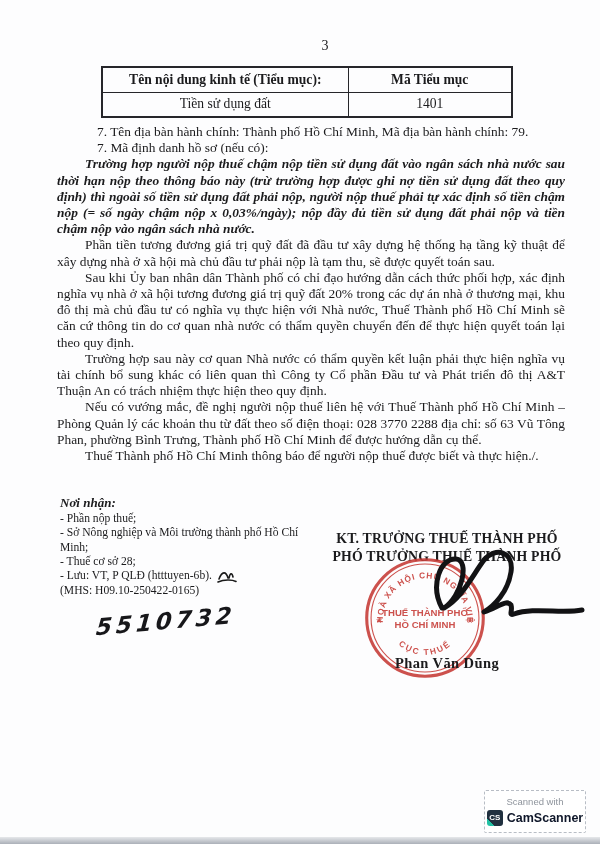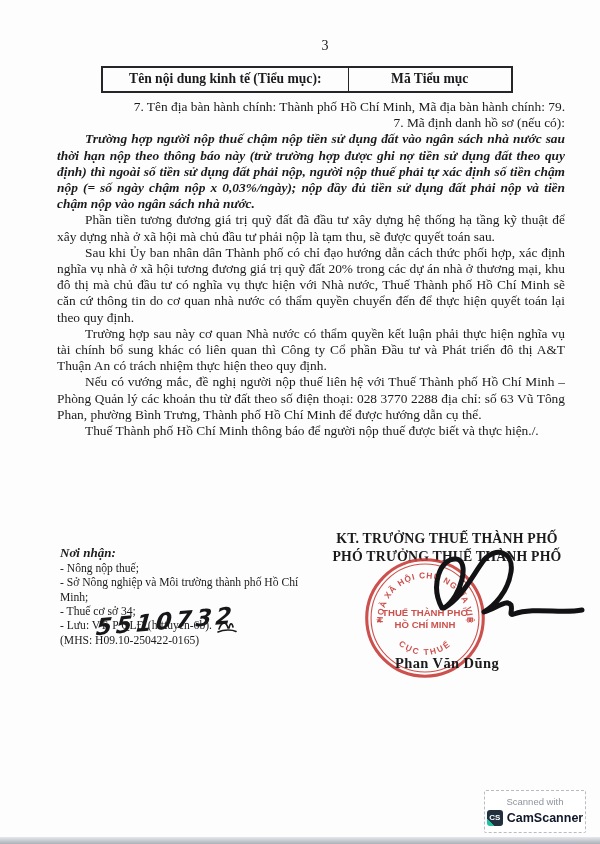--- a/index.html
+++ b/index.html
@@ -14,25 +14,25 @@
   table.tieu-muc {
     border-collapse:collapse; width:412px; margin:4px 0 6px 44px;
     border:2px solid #26262a;
     padding-left:24px;
   }
   table.tieu-muc td {
     border:1.6px solid #26262a; text-align:center; padding:3px 4px;
     font-size:13.6px; height:25px;
   }
   table.tieu-muc .hdr { font-weight:bold; }
-  .line-item { margin-left:40px;text-align:right; }
+  .line-item { margin-left:40px; }
   p.body-par { text-align:justify; text-indent:28px; }
   p.note-italic { font-style:italic; font-weight:bold; text-align:justify; text-indent:28px; }
   
-  .recipients { position:absolute; left:60px; top:546px; width:252px; font-size:11.6px; line-height:14.2px; }
+  .recipients { position:absolute; left:60px; top:496px; width:252px; font-size:11.6px; line-height:14.2px; }
   .recipients .title { font-weight:bold; font-style:italic; font-size:13px; margin-bottom:2px; }
   .recipients .mhs { margin-top:1px; }
   .scribble { display:inline-block; vertical-align:middle; margin-left:4px; }
   .hand-number {
     position:absolute; left:96px; top:608px;
     font-family:"DejaVu Sans", sans-serif; font-style:italic; font-weight:bold;
     font-size:23px; letter-spacing:4px; color:#17171a;
     transform:rotate(-5deg) skewX(-10deg);
   }
   .sign-block { position:absolute; left:315px; top:530px; width:264px; text-align:center; }
@@ -68,39 +68,43 @@
   <div class="page-number">3</div>
 
   <div class="doc-flow">
 
     <table class="tieu-muc">
       <tbody>
         <tr>
           <td class="hdr" style="width:60%">Tên nội dung kinh tế (Tiểu mục):</td>
           <td class="hdr">Mã Tiểu mục</td>
         </tr>
+        <tr>
+          <td>Tiền sử dụng đất</td>
+          <td>1401</td>
+        </tr>
       </tbody>
     </table>
 
     <div class="line-item">7. Tên địa bàn hành chính: Thành phố Hồ Chí Minh, Mã địa bàn hành chính: 79.</div>
     <div class="line-item">7. Mã định danh hồ sơ (nếu có):</div>
 
     <p class="note-italic">Trường hợp người nộp thuế chậm nộp tiền sử dụng đất vào ngân sách nhà nước sau thời hạn nộp theo thông báo này (trừ trường hợp được ghi nợ tiền sử dụng đất theo quy định) thì ngoài số tiền sử dụng đất phải nộp, người nộp thuế phải tự xác định số tiền chậm nộp (= số ngày chậm nộp x 0,03%/ngày); nộp đầy đủ tiền sử dụng đất phải nộp và tiền chậm nộp vào ngân sách nhà nước.</p>
     <p class="body-par">Phần tiền tương đương giá trị quỹ đất đã đầu tư xây dựng hệ thống hạ tầng kỹ thuật để xây dựng nhà ở xã hội mà chủ đầu tư phải nộp là tạm thu, sẽ được quyết toán sau.</p>
     <p class="body-par">Sau khi Ủy ban nhân dân Thành phố có chỉ đạo hướng dẫn cách thức phối hợp, xác định nghĩa vụ nhà ở xã hội tương đương giá trị quỹ đất 20% trong các dự án nhà ở thương mại, khu đô thị mà chủ đầu tư có nghĩa vụ thực hiện với Nhà nước, Thuế Thành phố Hồ Chí Minh sẽ căn cứ thông tin do cơ quan nhà nước có thẩm quyền chuyển đến để thực hiện quyết toán lại theo quy định.</p>
     <p class="body-par">Trường hợp sau này cơ quan Nhà nước có thẩm quyền kết luận phải thực hiện nghĩa vụ tài chính bổ sung khác có liên quan thì Công ty Cổ phần Đầu tư và Phát triển đô thị A&amp;T Thuận An có trách nhiệm thực hiện theo quy định.</p>
     <p class="body-par">Nếu có vướng mắc, đề nghị người nộp thuế liên hệ với Thuế Thành phố Hồ Chí Minh – Phòng Quản lý các khoản thu từ đất theo số điện thoại: 028 3770 2288 địa chỉ: số 63 Vũ Tông Phan, phường Bình Trưng, Thành phố Hồ Chí Minh để được hướng dẫn cụ thể.</p>
     <p class="body-par">Thuế Thành phố Hồ Chí Minh thông báo để người nộp thuế được biết và thực hiện./.</p>
   </div>
 
   <div class="recipients">
     <div class="title">Nơi nhận:</div>
-    <div>- Nông nộp thuế;</div>
+    <div>- Phần nộp thuế;</div>
     <div>- Sở Nông nghiệp và Môi trường thành phố Hồ Chí Minh;</div>
-    <div>- Thuế cơ sở 34;</div>
+    <div>- Thuế cơ sở 28;</div>
     <div>
       <span>- Lưu: VT, P QLĐ (htttuyen-6b).</span><svg class="scribble" width="22" height="14" viewBox="0 0 22 14">
           <path d="M3 10 C 6 2 10 2 12 9 M 13 9 C 14 4 16 3 17 8 M 2 13 C 8 10.5 16 10.5 20 12.5" stroke="#1a1a1a" stroke-width="1.6" fill="none" stroke-linecap="round"></path>
         </svg>
     </div>
     <div class="mhs">(MHS: H09.10-250422-0165)</div>
   </div>
 
   <div class="hand-number">5510732</div>
 

